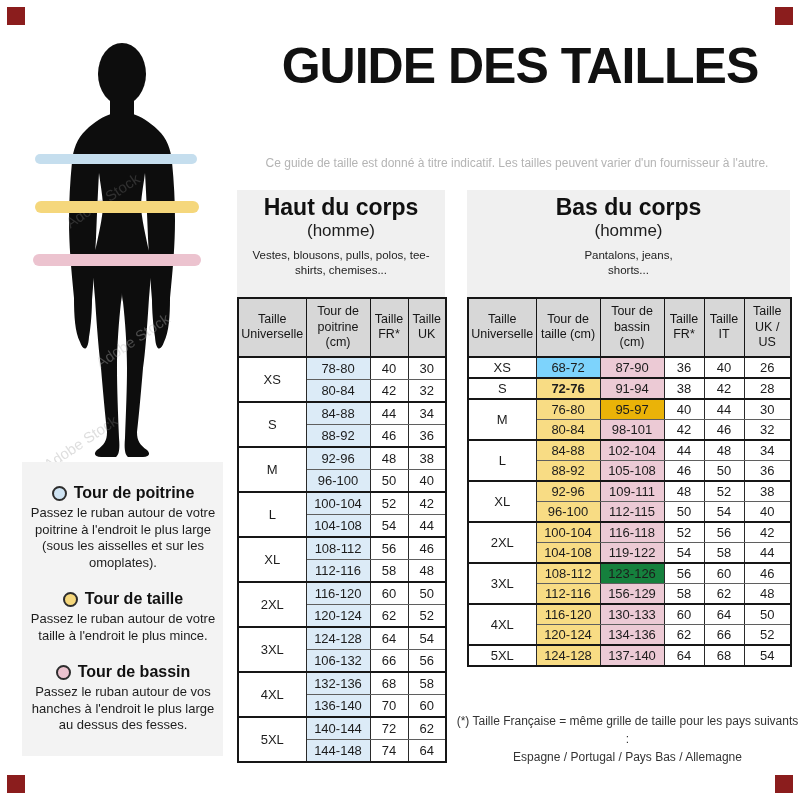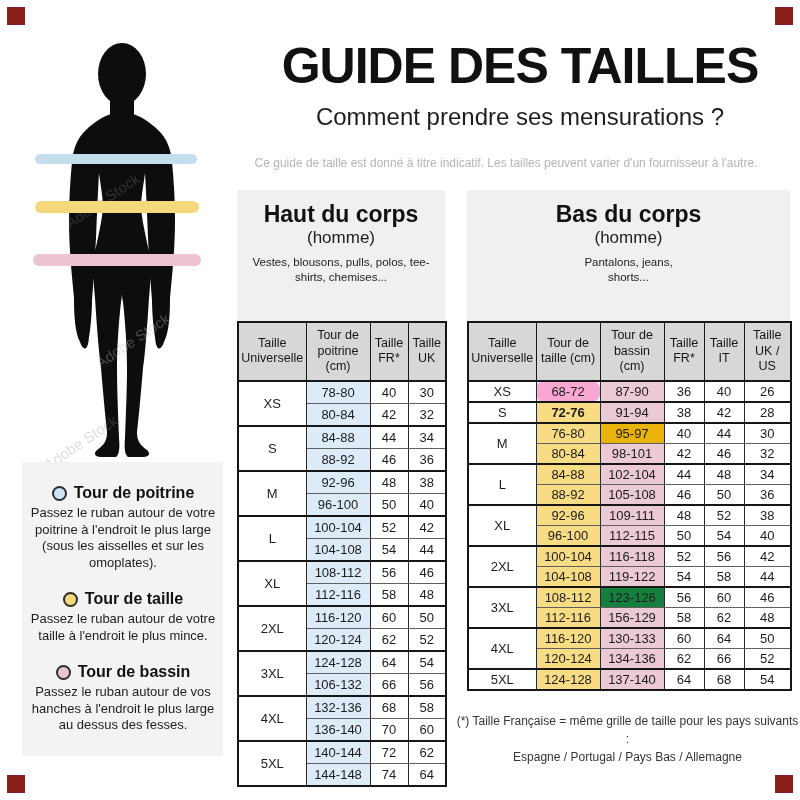--- a/index.html
+++ b/index.html
@@ -8,21 +8,21 @@
 
   
   .corner{position:absolute;width:18px;height:18px;}
   .corner.tl{left:7px;top:7px;}  .corner.tr{right:7px;top:7px;}
   .corner.bl{left:7px;bottom:7px;} .corner.br{right:7px;bottom:7px;}
 
   
   .header{position:absolute;left:250px;top:40px;width:540px;text-align:center;}
   .main-title{font-size:50px;font-weight:700;letter-spacing:-1px;color:#111;line-height:1.05;}
   .subtitle{font-size:24px;font-weight:400;color:#1e1e1e;margin-top:10px;}
-  .disclaimer{position:absolute;left:228px;top:156px;width:556px;text-align:center;
+  .disclaimer{position:absolute;left:239px;top:156px;width:556px;text-align:center;
               font-size:12px;color:#b4b4b4;}
 
   
   .figure{position:absolute;left:20px;top:42px;width:205px;height:420px;}
   .figure svg{position:absolute;left:0;top:0;}
   .band{position:absolute;border-radius:6px;}
   .band.chest{left:15px;top:112px;width:162px;height:10px;}
   .band.waist{left:15px;top:159px;width:164px;height:12px;}
   .band.hip{left:13px;top:212px;width:168px;height:12px;}
   .wm{position:absolute;font-size:15px;color:#8a8a8a;opacity:.28;transform:rotate(-34deg);
@@ -36,21 +36,21 @@
   .legend-item{display:flex;flex-direction:column;align-items:center;}
   .legend-title-row{display:flex;align-items:center;gap:7px;}
   .legend-dot{width:15px;height:15px;border-radius:50%;border:2px solid #2d2d2d;box-sizing:border-box;}
   .legend-title{font-size:16px;font-weight:700;color:#111;}
   .legend-desc{margin-top:3px;font-size:13px;line-height:1.27;text-align:center;color:#1d1d1d;width:198px;}
 
   
   .section{position:absolute;}
   .upper-section{left:237px;top:190px;width:208px;}
   .lower-section{left:467px;top:190px;width:323px;}
-  .section-head{background:#f0f0f0;height:131px;box-sizing:border-box;padding-top:13px;text-align:center;}
+  .section-head{background:#f0f0f0;height:107px;box-sizing:border-box;padding-top:6px;text-align:center;}
   .section-title{font-size:23px;font-weight:700;color:#111;line-height:1;}
   .section-sub{font-size:17px;color:#1d1d1d;margin-top:2px;}
   .section-desc{font-size:11.5px;color:#222;line-height:1.3;margin:7px auto 0;}
   .upper-section .section-desc{max-width:185px;}
   .lower-section .section-desc{max-width:125px;}
 
   table.size-table{border-collapse:collapse;table-layout:fixed;width:100%;background:#fff;
                    border:2px solid #161616;font-family:"Liberation Sans",sans-serif;}
   table.size-table th{background:#d7d7d7;font-weight:400;font-size:12.5px;line-height:1.25;
                       border:1px solid #161616;padding:5px 1px;height:44px;color:#161616;}
@@ -67,21 +67,20 @@
 
 <div class="canvas">
 
   <div class="corner tl" style="background: rgb(139, 29, 29);"></div>
   <div class="corner tr" style="background: rgb(139, 29, 29);"></div>
   <div class="corner bl" style="background: rgb(139, 29, 29);"></div>
   <div class="corner br" style="background: rgb(139, 29, 29);"></div>
 
   <div class="header">
     <div class="main-title">GUIDE DES TAILLES</div>
-    <div class="subtitle">Comment prendre ses mensurations ?</div>
   </div>
   <div class="disclaimer">Ce guide de taille est donné à titre indicatif. Les tailles peuvent varier d'un fournisseur à l'autre.</div>
 
   <div class="figure">
     <svg width="205" height="420" viewBox="0 0 205 420" aria-hidden="true">
       <g fill="#0d0d0d">
         <ellipse cx="102" cy="32" rx="24" ry="31"></ellipse>
         <rect x="90" y="48" width="24" height="32"></rect>
         <path d="M113,72
                  C120,74 130,80 138,88
@@ -310,21 +309,21 @@
               <th>Tour de taille (cm)</th>
               <th>Tour de bassin (cm)</th>
               <th>Taille FR*</th>
               <th>Taille IT</th>
               <th>Taille UK / US</th>
             </tr>
           </thead>
           <tbody>
             <tr class="group-start">
               <td rowspan="1" class="size-cell">XS</td>
-              <td style="height: 19px; background: #f9a8d4; border-radius: 8px;">68-72</td>
+              <td style="height: 19px; background: #7dd3fc;">68-72</td>
               <td style="height: 19px; background: rgb(236, 202, 213);">87-90</td>
               <td style="height: 19px;">36</td>
               <td style="height: 19px;">40</td>
               <td style="height: 19px;">26</td>
             </tr>
             <tr class="group-start">
               <td rowspan="1" class="size-cell">S</td>
               <td style="height: 19px; background: rgb(248, 220, 132); font-weight: bold;">72-76</td>
               <td style="height: 19px; background: rgb(236, 202, 213);">91-94</td>
               <td style="height: 19px;">38</td>

